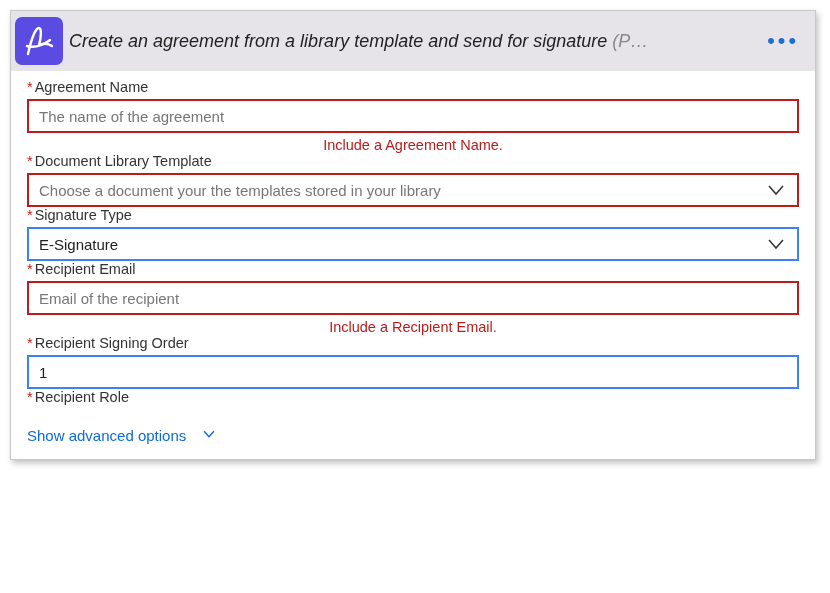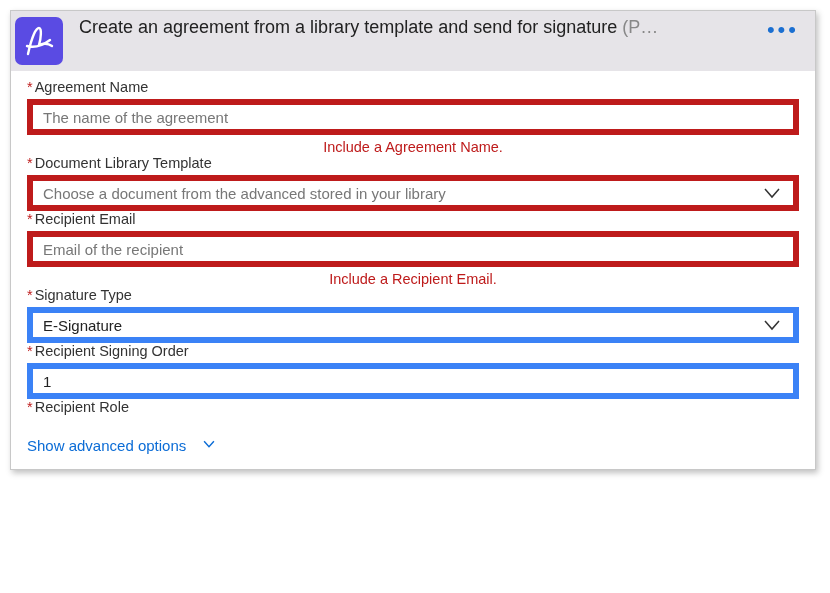--- a/index.html
+++ b/index.html
@@ -10,23 +10,25 @@
     background: #fff;
   }
   .card {
     width: 806px;
     border: 1px solid #c8c8c8;
     box-shadow: 2px 3px 6px rgba(0,0,0,0.25);
     background: #fff;
   }
   .hdr {
     display: flex;
+    align-items: center;
     background: #e6e4e8;
     padding: 6px 10px 6px 4px;
-    gap: 16px;
+    gap: 6px;
+    font-style: italic;
   }
   .app-icon {
     width: 48px;
     height: 48px;
     border-radius: 7px;
     background: #5a4be3;
     display: flex;
     align-items: center;
     justify-content: center;
     flex: 0 0 auto;
@@ -54,21 +56,21 @@
   .field { margin-top: 0; }
   .label {
     font-size: 14.5px;
     color: #333;
     margin-bottom: 4px;
   }
   .label .req { color: #be1b1b; margin-right: 2px; }
   .input, .select {
     width: 100%;
     height: 34px;
-    border: 6px solid #3b82f6;
+    border: 2px solid #3b82f6;
     font-size: 15px;
     padding: 12px 10px;
     display: flex;
     align-items: center;
     background: #fff;
     position: relative;
     cursor: text;
   }
   .input.err, .select.err { border-color: #be1b1b; }
   .placeholder { color: #777; }
@@ -130,58 +132,58 @@
       </div>
       <div class="err-msg">Include a Agreement Name.</div>
     </div>
 
     
     <div class="field">
       <div class="label">
         <span class="req">*</span><span>Document Library Template</span>
       </div>
       <div class="select err">
-        <span class="text placeholder">Choose a document from the advanced stored in your library</span>
+        <span class="text placeholder">Choose a document your the templates stored in your library</span>
         <span class="chev">
           <svg width="20" height="20" viewBox="0 0 20 20">
               <path d="M3 6 L10 14 L17 6" stroke="#333" stroke-width="1.5" fill="none"></path>
             </svg>
         </span>
       </div>
-    </div>
-
-    
-    <div class="field">
-      <div class="label">
-        <span class="req">*</span><span>Recipient Email</span>
-      </div>
-      <div class="input err">
-        <span class="placeholder">Email of the recipient</span>
-      </div>
-      <div class="err-msg">Include a Recipient Email.</div>
     </div>
 
     
     <div class="field">
       <div class="label">
         <span class="req">*</span><span>Signature Type</span>
       </div>
       <div class="select">
         <span class="text value">E-Signature</span>
         <span class="chev">
           <svg width="20" height="20" viewBox="0 0 20 20">
               <path d="M3 6 L10 14 L17 6" stroke="#333" stroke-width="1.5" fill="none"></path>
             </svg>
         </span>
       </div>
     </div>
 
     
     <div class="field">
       <div class="label">
+        <span class="req">*</span><span>Recipient Email</span>
+      </div>
+      <div class="input err">
+        <span class="placeholder">Email of the recipient</span>
+      </div>
+      <div class="err-msg">Include a Recipient Email.</div>
+    </div>
+
+    
+    <div class="field">
+      <div class="label">
         <span class="req">*</span><span>Recipient Signing Order</span>
       </div>
       <div class="input">
         <span class="value">1</span>
       </div>
     </div>
 
     
     <div class="field">
       <div class="label">

